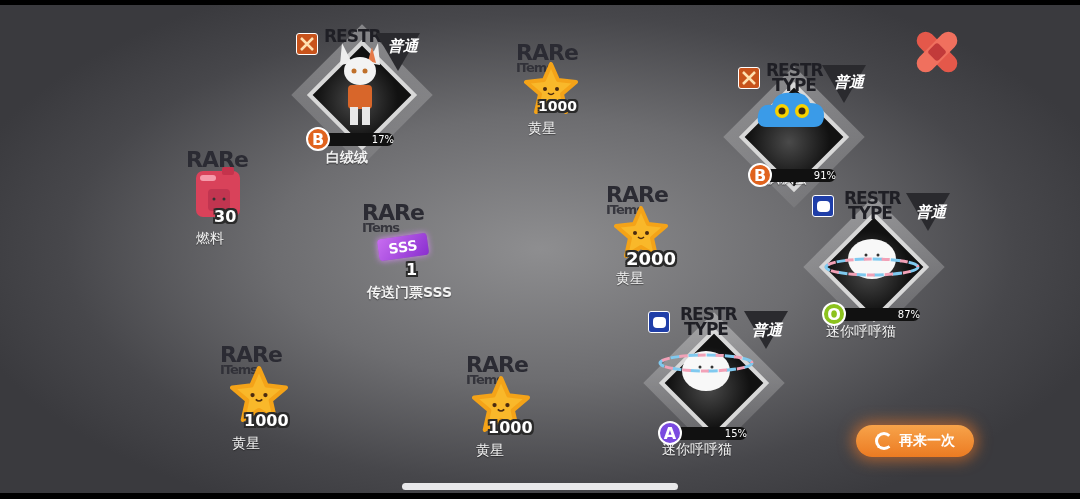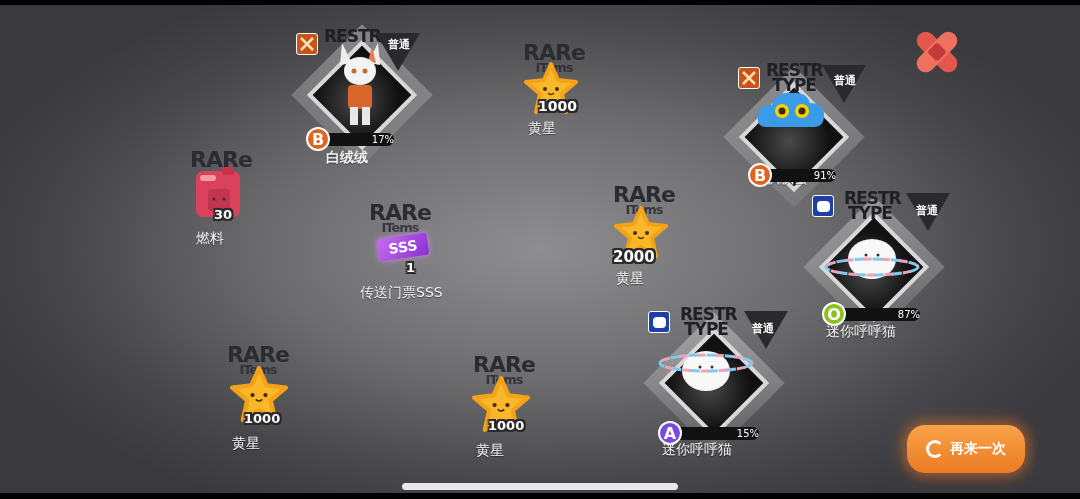--- a/index.html
+++ b/index.html
@@ -1,41 +1,41 @@
 <!DOCTYPE html>
 <html><head>
 <meta charset="utf-8">
 <style>
   html,body{margin:0;padding:0;}
   body{width:1080px;height:499px;overflow:hidden;background:#000;font-family:"DejaVu Sans",sans-serif;position:relative;}
   .screen{position:absolute;left:0;top:5px;width:1080px;height:488px;
     background:radial-gradient(ellipse 55% 60% at 50% 50%, #8e8e90 0%, #6d6d70 45%, #47474b 80%, #3a3a3e 100%);overflow:hidden;}
   .item{position:absolute;}
-  .rare-logo{position:absolute;text-align:center;font-family:"DejaVu Sans",sans-serif;font-weight:900;color:#2b2b33;line-height:1;letter-spacing:-1px;}
+  .rare-logo{position:absolute;text-align:left;font-family:"DejaVu Sans",sans-serif;font-weight:900;color:#2b2b33;line-height:1;letter-spacing:-1px;}
   .rare-logo .r1{font-size:22px;display:block;}
   .rare-logo .r2{font-size:13px;display:block;margin-top:-3px;opacity:.85;}
   .star{position:absolute;width:54px;height:52px;}
-  .qty{position:absolute;font-weight:900;color:#fff;font-size:13px;
+  .qty{position:absolute;font-weight:900;color:#fff;font-size:16px;
     text-shadow:-2px -2px 0 #2a2a2a,2px -2px 0 #2a2a2a,-2px 2px 0 #2a2a2a,2px 2px 0 #2a2a2a,0 2px 0 #2a2a2a,0 -2px 0 #2a2a2a,2px 0 0 #2a2a2a,-2px 0 0 #2a2a2a;}
   .name{position:absolute;color:#f2f2f2;font-size:14px;white-space:nowrap;text-shadow:0 1px 1px rgba(0,0,0,.5);}
   
   .diamond-outer{position:absolute;width:100px;height:100px;transform:rotate(45deg);
     background:linear-gradient(135deg,rgba(255,255,255,.35),rgba(255,255,255,.08));}
   .diamond-inner{position:absolute;width:70px;height:70px;transform:rotate(45deg);
     background:radial-gradient(circle at 50% 60%,#4a4a4a,#111 75%);border:4px solid #d8d8d8;}
   .restr{position:absolute;font-weight:900;color:#1f1f25;font-size:17px;line-height:15px;letter-spacing:-1px;}
   .tri{position:absolute;width:0;height:0;border-left:22px solid transparent;border-right:22px solid transparent;border-top:38px solid #2a2a2e;}
-  .tri-label{position:absolute;color:#fff;font-size:11px;font-weight:bold;}
+  .tri-label{position:absolute;color:#fff;font-size:15px;font-weight:bold;font-style:italic;}
   .badge-sq{position:absolute;width:22px;height:22px;border-radius:3px;border:1px solid #fff;box-sizing:border-box;display:flex;align-items:center;justify-content:center;}
   .badge-orange{background:#c8531b;}
   .badge-blue{background:#1f3ea8;}
   .grade{position:absolute;width:24px;height:24px;border-radius:50%;color:#fff;font-weight:900;font-size:16px;display:flex;align-items:center;justify-content:center;border:2px solid #fff;box-sizing:border-box;z-index:3;}
   .bar{position:absolute;height:13px;border-radius:7px;background:#111;color:#fff;font-size:10px;font-weight:normal;display:flex;align-items:center;justify-content:flex-end;z-index:2;}
   .close-btn{position:absolute;left:908px;top:18px;width:58px;height:58px;}
-  .retry-btn{position:absolute;left:907px;top:420px;width:118px;height:48px;border-radius:18px;
+  .retry-btn{position:absolute;left:856px;top:420px;width:118px;height:32px;border-radius:18px;
     background:linear-gradient(180deg,#f7a34a,#ec7b22);box-shadow:0 0 14px 4px rgba(240,120,40,.55);display:flex;align-items:center;justify-content:center;gap:6px;}
   .retry-label{color:#fff;font-weight:bold;font-size:14px;}
   .home-bar{position:absolute;left:402px;top:483px;width:276px;height:7px;border-radius:4px;background:#e8e8ea;}
 </style>
 </head>
 <body>
 
 <div class="screen">
 
   <div class="close-btn">
@@ -79,35 +79,35 @@
 
   <div class="item" style="left:340px;top:195px;width:120px;height:110px;">
     <div class="rare-logo" style="left:22px;top:2px;width:76px;">
       <span class="r1">RARe</span>
       <span class="r2">ITems</span>
     </div>
     <div style="position:absolute;left:38px;top:36px;width:50px;height:22px;background:linear-gradient(135deg,#c86df0,#8a2fd0);border-radius:4px;transform:rotate(-8deg);display:flex;align-items:center;justify-content:center;box-shadow:0 0 6px #d58af5;">
       <span style="color:#fff;font-weight:900;font-size:14px;">SSS</span>
     </div>
     <div class="qty" style="left:66px;top:60px;">1</div>
-    <div class="name" style="left:20px;top:84px;">传送门票SSS</div>
+    <div class="name" style="left:27px;top:84px;font-weight:bold;">传送门票SSS</div>
   </div>
 
   <div class="item" style="left:600px;top:175px;width:90px;height:115px;">
     <div class="rare-logo" style="left:6px;top:4px;width:76px;">
       <span class="r1">RARe</span>
       <span class="r2">ITems</span>
     </div>
     <svg class="star" style="left:14px;top:26px;" viewBox="0 0 54 52">
       <path d="M27 2 L34 18 L52 20 L38 32 L42 50 L27 41 L12 50 L16 32 L2 20 L20 18 Z" fill="#f9b82a" stroke="#f4a318" stroke-width="4" stroke-linejoin="round"></path>
       <circle cx="21" cy="27" r="2" fill="#4a2a10"></circle>
         <circle cx="33" cy="27" r="2" fill="#4a2a10"></circle>
       <path d="M24 31 Q27 34 30 31" stroke="#4a2a10" stroke-width="1.5" fill="none"></path>
     </svg>
-    <div class="qty" style="left:13px;top:68px;font-size:15px;">2000</div>
+    <div class="qty" style="left:26px;top:68px;font-size:18px;">2000</div>
     <div class="name" style="left:16px;top:90px;">黄星</div>
   </div>
 
   <div class="item" style="left:210px;top:335px;width:100px;height:120px;">
     <div class="rare-logo" style="left:10px;top:4px;width:76px;">
       <span class="r1">RARe</span>
       <span class="r2">ITems</span>
     </div>
     <svg class="star" style="left:20px;top:26px;width:58px;height:56px;" viewBox="0 0 54 52">
       <path d="M27 2 L34 18 L52 20 L38 32 L42 50 L27 41 L12 50 L16 32 L2 20 L20 18 Z" fill="#f9b82a" stroke="#f4a318" stroke-width="4" stroke-linejoin="round"></path>
@@ -232,21 +232,21 @@
     <div class="tri" style="left:114px;top:8px;"></div>
     <div class="tri-label" style="left:122px;top:18px;">普通</div>
     <svg style="position:absolute;left:26px;top:40px;" width="100" height="56" viewBox="0 0 100 56">
       <ellipse cx="50" cy="28" rx="24" ry="20" fill="#f8f8f8"></ellipse>
       <circle cx="44" cy="24" r="1.5" fill="#333"></circle>
         <circle cx="56" cy="24" r="1.5" fill="#333"></circle>
       <ellipse cx="50" cy="20" rx="46" ry="8" fill="none" stroke="#7fc9ef" stroke-width="3" stroke-dasharray="10 8"></ellipse>
       <ellipse cx="50" cy="20" rx="46" ry="8" fill="none" stroke="#f2a1b7" stroke-width="3" stroke-dasharray="8 10" stroke-dashoffset="9"></ellipse>
     </svg>
     <div class="grade" style="left:28px;top:118px;background:#7a4ae0;">A</div>
-    <div class="bar" style="left:43px;top:124px;width:86px;">
+    <div class="bar" style="left:31px;top:124px;width:86px;">
       <span>15%</span>
     </div>
     <div class="name" style="left:32px;top:138px;">迷你呼呼猫</div>
   </div>
 
   <div class="retry-btn">
     <span style="display:inline-block;width:12px;height:12px;border:3px solid #fff;border-right-color:transparent;border-radius:50%;"></span>
     <span class="retry-label">再来一次</span>
   </div>
 

